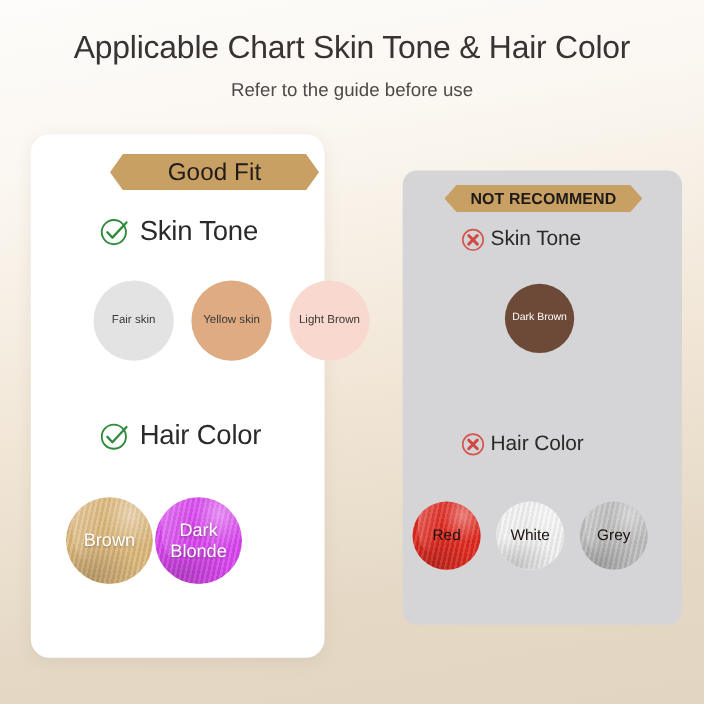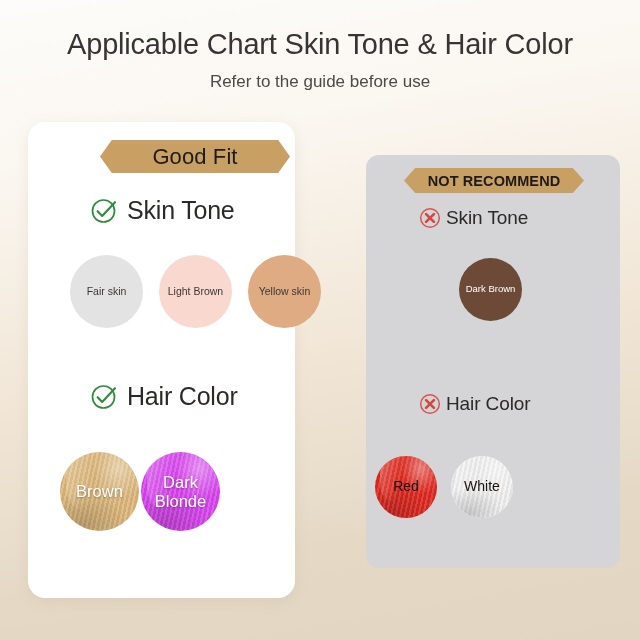--- a/index.html
+++ b/index.html
@@ -80,21 +80,21 @@
       radial-gradient(ellipse 86% 62% at 30% 92%, rgba(0,0,0,.16), rgba(0,0,0,0) 66%),
       repeating-linear-gradient(102deg, rgba(255,255,255,.12) 0 2px, rgba(0,0,0,.06) 2px 4.5px);
   }
   .hair::after {
     content:""; position:absolute; left:8%; top:-6%; width:42%; height:78%;
     border-radius:0 0 60% 40%; z-index:1;
     background:linear-gradient(110deg, rgba(255,255,255,.30), rgba(255,255,255,0) 72%);
   }
 
   
-  #row-skin-good { left:70px; top:255px; gap:16px; }
+  #row-skin-good { left:85px; top:255px; gap:16px; }
   #row-skin-good .swatch { width:73px; height:73px; }
   #row-skin-good .sw-label { font-size:10.5px; color:#3b3836; }
 
   
   #row-hair-good { left:60px; top:452px; gap:2px; }
   #row-hair-good .swatch { width:79px; height:79px; }
   #row-hair-good .sw-label { font-size:16.5px; color:#ffffff; text-shadow:0 1px 2px rgba(0,0,0,.32); }
 
   
   #row-skin-bad { left:459px; top:258px; gap:12px; }
@@ -127,25 +127,25 @@
     <circle cx="13.5" cy="15" r="11" fill="none" stroke="#2e8b3c" stroke-width="1.7"></circle>
     <path d="M7.6 15.2 L12.2 20.0 L25.0 6.2" fill="none" stroke="#2e8b3c" stroke-width="2.1" stroke-linecap="round" stroke-linejoin="round"></path>
   </svg>
   <span class="head-text">Skin Tone</span>
 </div>
 
 <div class="swatch-row" id="row-skin-good">
   <div class="swatch" style="background:#e3e3e4">
     <span class="sw-label">Fair skin</span>
   </div>
+  <div class="swatch" style="background:#dfab82">
+    <span class="sw-label">Yellow skin</span>
+  </div>
   <div class="swatch" style="background:#f9d9cf">
     <span class="sw-label">Light Brown</span>
-  </div>
-  <div class="swatch" style="background:#dfab82">
-    <span class="sw-label">Yellow skin</span>
   </div>
 </div>
 
 <div class="section-head good" id="head-hair-good">
   <svg class="icon-check" width="29" height="29" viewBox="0 0 29 29">
     <circle cx="13.5" cy="15" r="11" fill="none" stroke="#2e8b3c" stroke-width="1.7"></circle>
     <path d="M7.6 15.2 L12.2 20.0 L25.0 6.2" fill="none" stroke="#2e8b3c" stroke-width="2.1" stroke-linecap="round" stroke-linejoin="round"></path>
   </svg>
   <span class="head-text">Hair Color</span>
 </div>
@@ -185,13 +185,16 @@
   <span class="head-text">Hair Color</span>
 </div>
 
 <div class="swatch-row" id="row-hair-bad">
   <div class="swatch hair" style="background:#e02a20">
     <span class="sw-label">Red</span>
   </div>
   <div class="swatch hair" style="background:#f2f2f2">
     <span class="sw-label">White</span>
   </div>
+  <div class="swatch hair" style="background:#bfbfbf">
+    <span class="sw-label">Grey</span>
+  </div>
 </div>
 
 </body></html>

